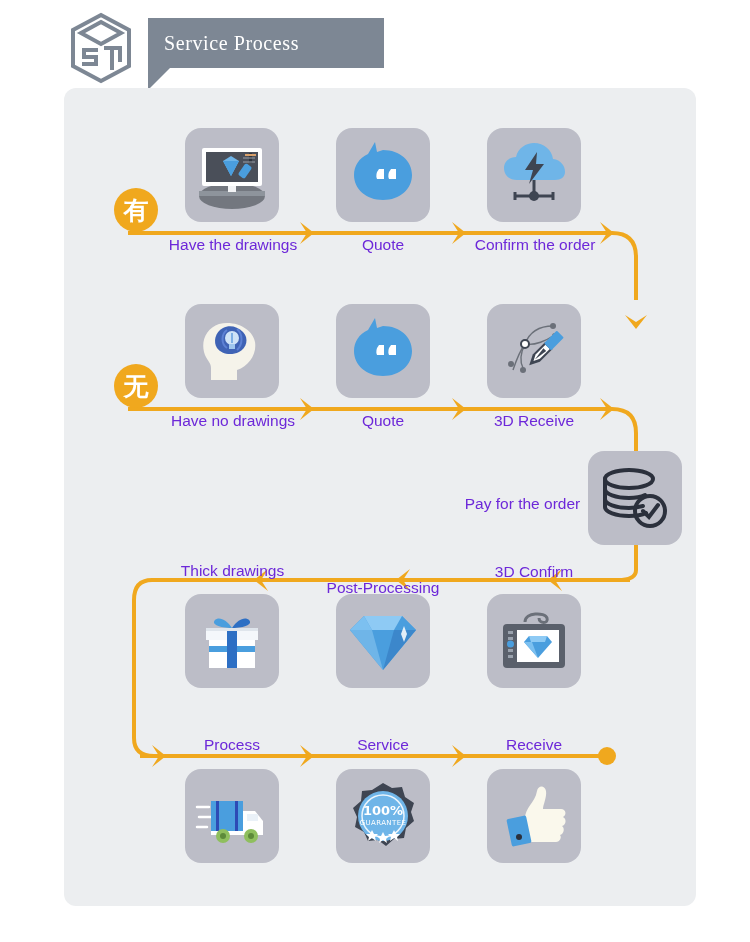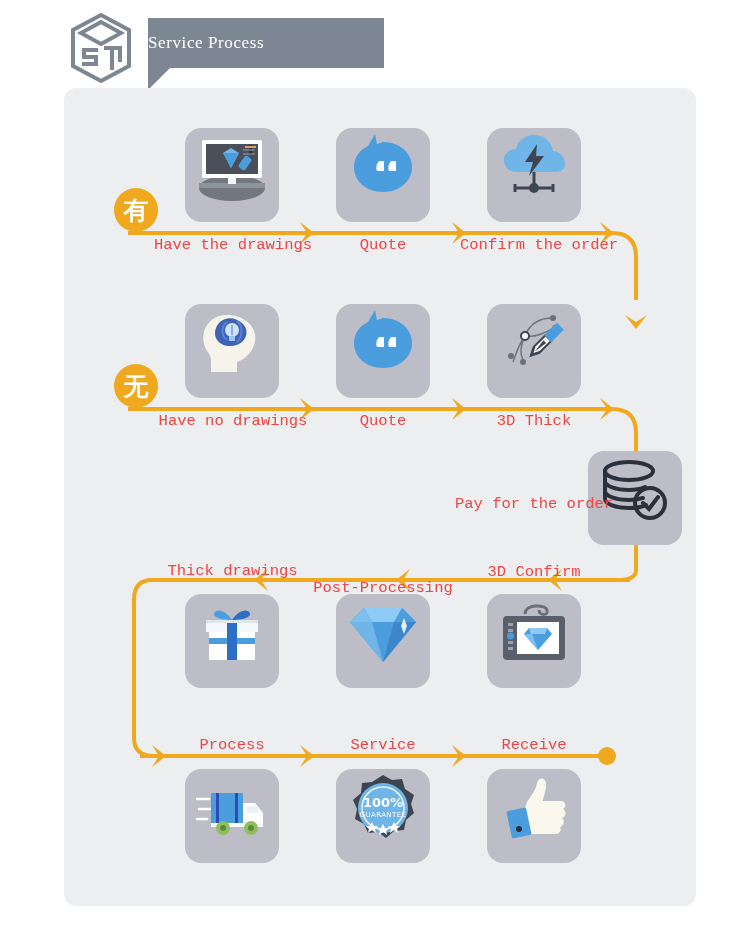--- a/index.html
+++ b/index.html
@@ -13,51 +13,51 @@
 
   
   .logo { position: absolute; left: 68px; top: 12px; width: 66px; height: 72px; }
   .banner {
     position: absolute; left: 148px; top: 18px;
     width: 236px; height: 50px;
     background: #7d8794;
     display: flex; align-items: center;
   }
   .banner-title {
-    color: #ffffff; font-size: 17px; letter-spacing: .6px;
-    padding-left: 0; font-family: "Liberation Serif", serif;
+    color: #ffffff; font-size: 20px; letter-spacing: .6px;
+    padding-left: 16px; font-family: "Liberation Serif", serif;
     white-space: nowrap;
   }
   .banner-tail {
     position: absolute; left: 148px; top: 68px;
     width: 0; height: 0;
     border-left: 22px solid #7d8794;
     border-bottom: 22px solid transparent;
   }
 
   
   .panel {
     position: absolute; left: 64px; top: 88px;
     width: 632px; height: 818px;
     background: #eceef0; border-radius: 12px;
   }
 
   
   .tile {
     position: absolute; width: 94px; height: 94px;
     background: #bcbdc7; border-radius: 16px;
-    display: flex; justify-content: center;
+    display: flex; align-items: center; justify-content: center;
   }
   .tile svg { width: 78px; height: 78px; display: block; }
 
   
   .step-label {
-    position: absolute; font-size: 15.5px; color: #ef4444;
+    position: absolute; font-size: 15.5px; color: #6d28d9;
     white-space: nowrap; text-align: center;
-    font-family: Liberation Mono, monospace;
+    font-family: Liberation Sans, sans-serif;
   }
 
   
   .badge {
     position: absolute; width: 44px; height: 44px; border-radius: 50%;
     background: #f0a81e; color: #ffffff;
     display: flex; align-items: center; justify-content: center;
     font-size: 25px; font-family: "DejaVu Sans", sans-serif; font-weight: 700;
   }
 
@@ -211,21 +211,21 @@
       </g>
       <circle cx="30" cy="32" r="4" fill="#ffffff" stroke="#3e4552" stroke-width="2"></circle>
       <g transform="rotate(45 42 44)">
         <polygon points="38,28 48,28 48,46 43,56 38,46" fill="#3e4552"></polygon>
         <polygon points="40,30 46,30 46,44 43,50 40,44" fill="#ffffff"></polygon>
         <polygon points="41,34 45,34 43,48" fill="#3e4552"></polygon>
         <rect x="38" y="12" width="10" height="18" rx="1" fill="#4a9ede"></rect>
       </g>
     </svg>
   </div>
-  <div class="step-label" style="left:487px; top:412px; width:94px;">3D Thick</div>
+  <div class="step-label" style="left:487px; top:412px; width:94px;">3D Receive</div>
 
   <div class="tile" style="left:588px; top:451px;">
     <svg viewBox="0 0 78 78">
       <g fill="none" stroke="#2b303c" stroke-width="4" stroke-linecap="round">
         <ellipse cx="33" cy="20" rx="24" ry="9"></ellipse>
         <path d="M9 20 V48 C9 53 20 57 33 57 C40 57 46 56 50 54"></path>
         <path d="M9 30 C9 35 20 39 33 39 C40 39 45 38 49 36"></path>
         <path d="M9 40 C9 45 20 49 33 49 C38 49 43 48 47 47"></path>
         <circle cx="54" cy="52" r="15"></circle>
         <polyline points="47,52 53,58 62,46"></polyline>

